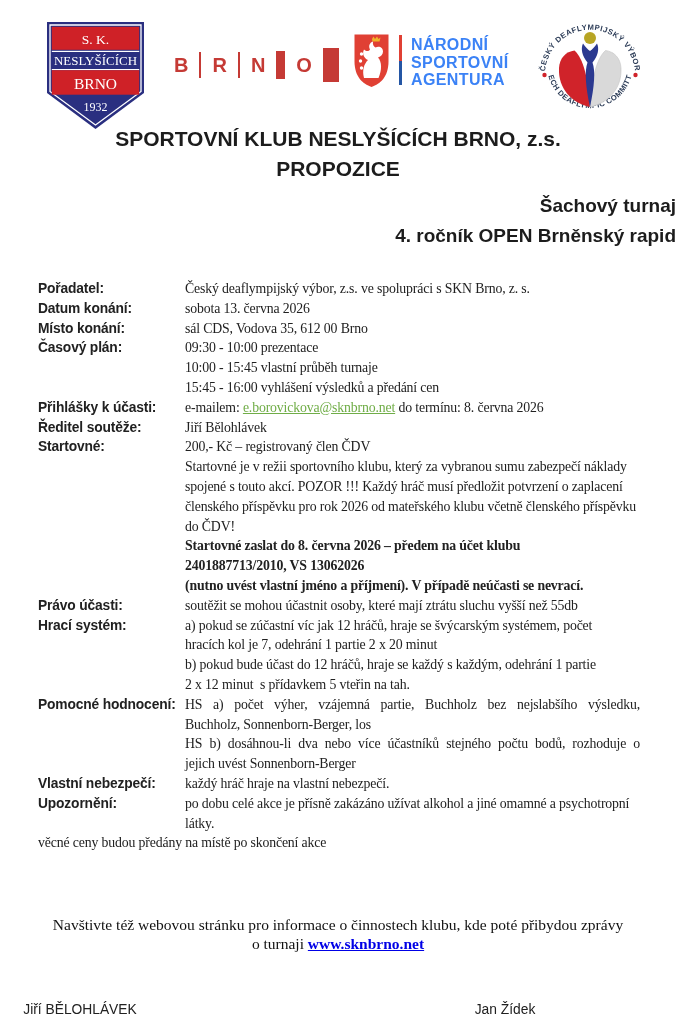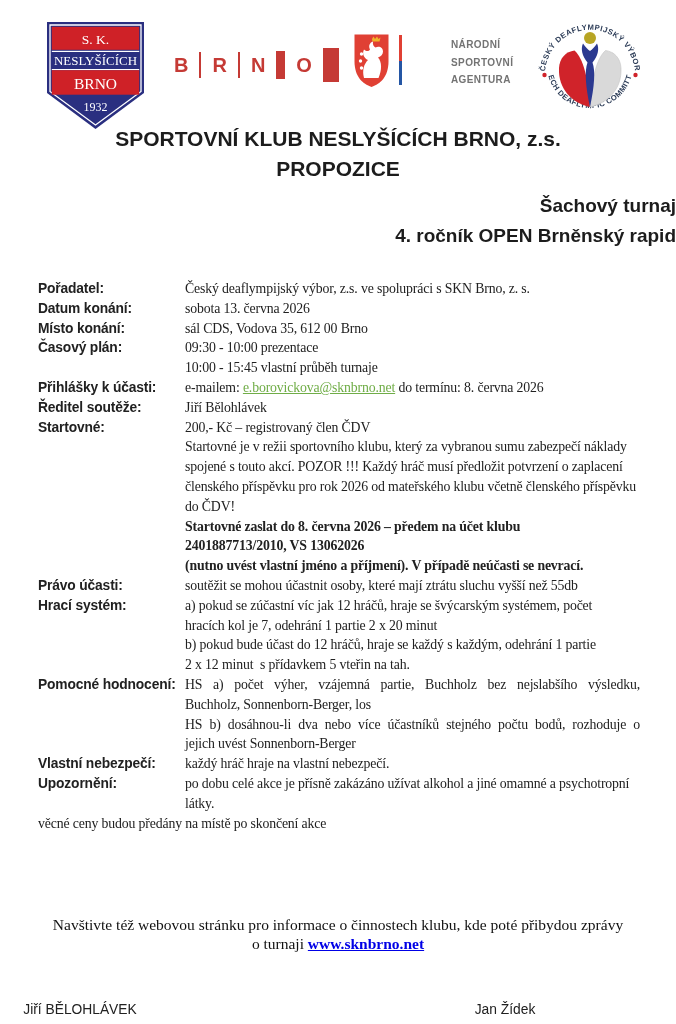--- a/index.html
+++ b/index.html
@@ -16,21 +16,21 @@
   .logo-nsa   { left:353px; top:33px; display:flex; align-items:flex-start; gap:9px; }
   .logo-cdv   { left:538px; top:17px; }
 
   .brno-letter { font-size:20px; font-weight:bold; line-height:20px; }
   .brno-bar    { display:inline-block; }
   .brno-bar.b1, .brno-bar.b2 { width:2px;  height:26px; }
   .brno-bar.b3 { width:9px;  height:28px; }
   .brno-bar.b4 { width:16px; height:34px; }
 
   .nsa-divider { width:3px; height:50px; margin-top:2px; }
-  .nsa-text { font-size:10px; font-weight:bold; line-height:17.5px; letter-spacing:0.4px; color:#737373; padding-top:3px;margin-left:40px; }
+  .nsa-text { font-size:16px; font-weight:bold; line-height:17.5px; letter-spacing:0.4px; color:#3b82f6; padding-top:3px; }
 
   
   .titles   { position:absolute; left:0; top:124px; width:100%; text-align:center; font-weight:bold; font-size:21px; line-height:30px; color:#1c1c1c; }
   .subtitle { position:absolute; left:0; top:191px; width:100%; text-align:right; font-weight:bold; font-size:19px; line-height:30px; color:#1c1c1c; }
 
   
   .doc-body { position:absolute; left:38px; top:279px; width:602px; font-size:13.8px; line-height:19.8px; letter-spacing:-0.15px; }
   .row   { display:flex; }
   .label { width:147px; flex:0 0 147px; font-weight:bold; white-space:pre; }
   .value { width:455px; flex:0 0 455px;font-family:Liberation Serif, serif; }
@@ -146,20 +146,21 @@
       <div class="value">
           <div class="line">sál CDS, Vodova 35, 612 00 Brno</div>
         </div>
     </div>
 
     <div class="row">
       <div class="label">Časový plán:</div>
       <div class="value">
         <div class="line">09:30 - 10:00 prezentace</div>
         <div class="line">10:00 - 15:45 vlastní průběh turnaje</div>
+        <div class="line">15:45 - 16:00 vyhlášení výsledků a předání cen</div>
       </div>
     </div>
 
     <div class="row">
       <div class="label">Přihlášky k účasti:</div>
       <div class="value">
         <div class="line"><span>e-mailem: </span><span class="email-link">e.borovickova@sknbrno.net</span><span> do termínu: 8. června 2026</span></div>
       </div>
     </div>
 

